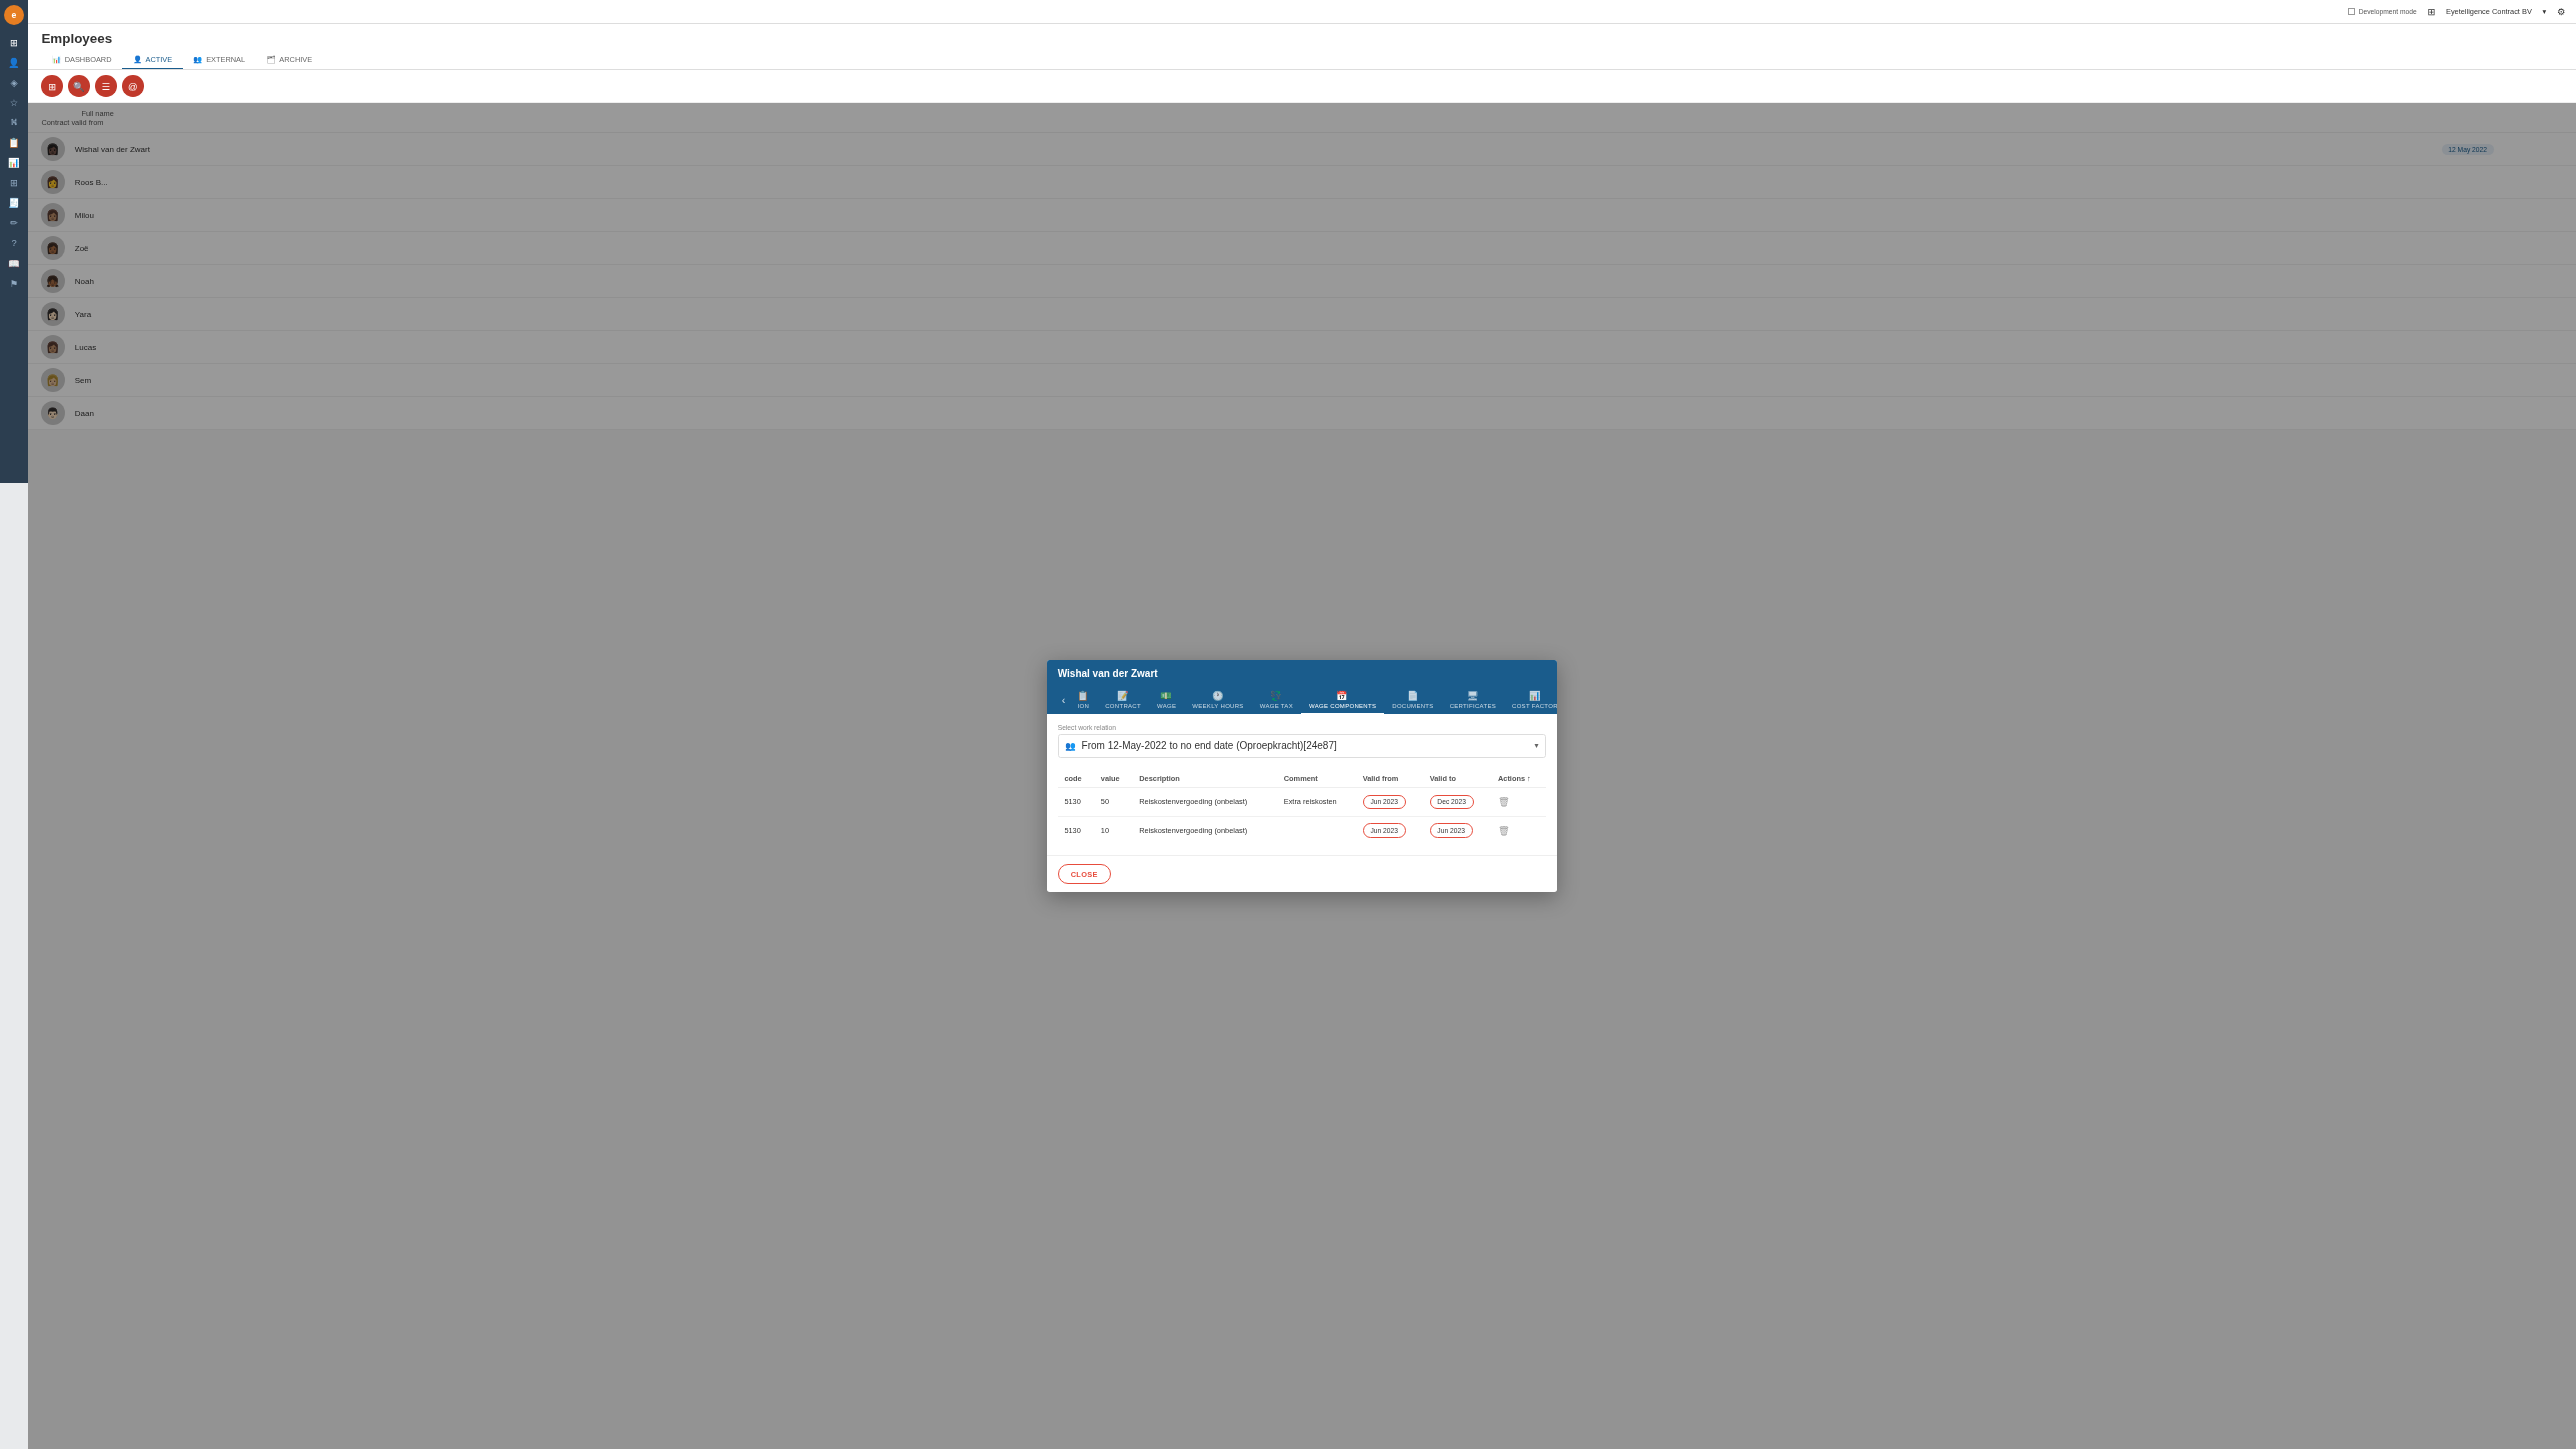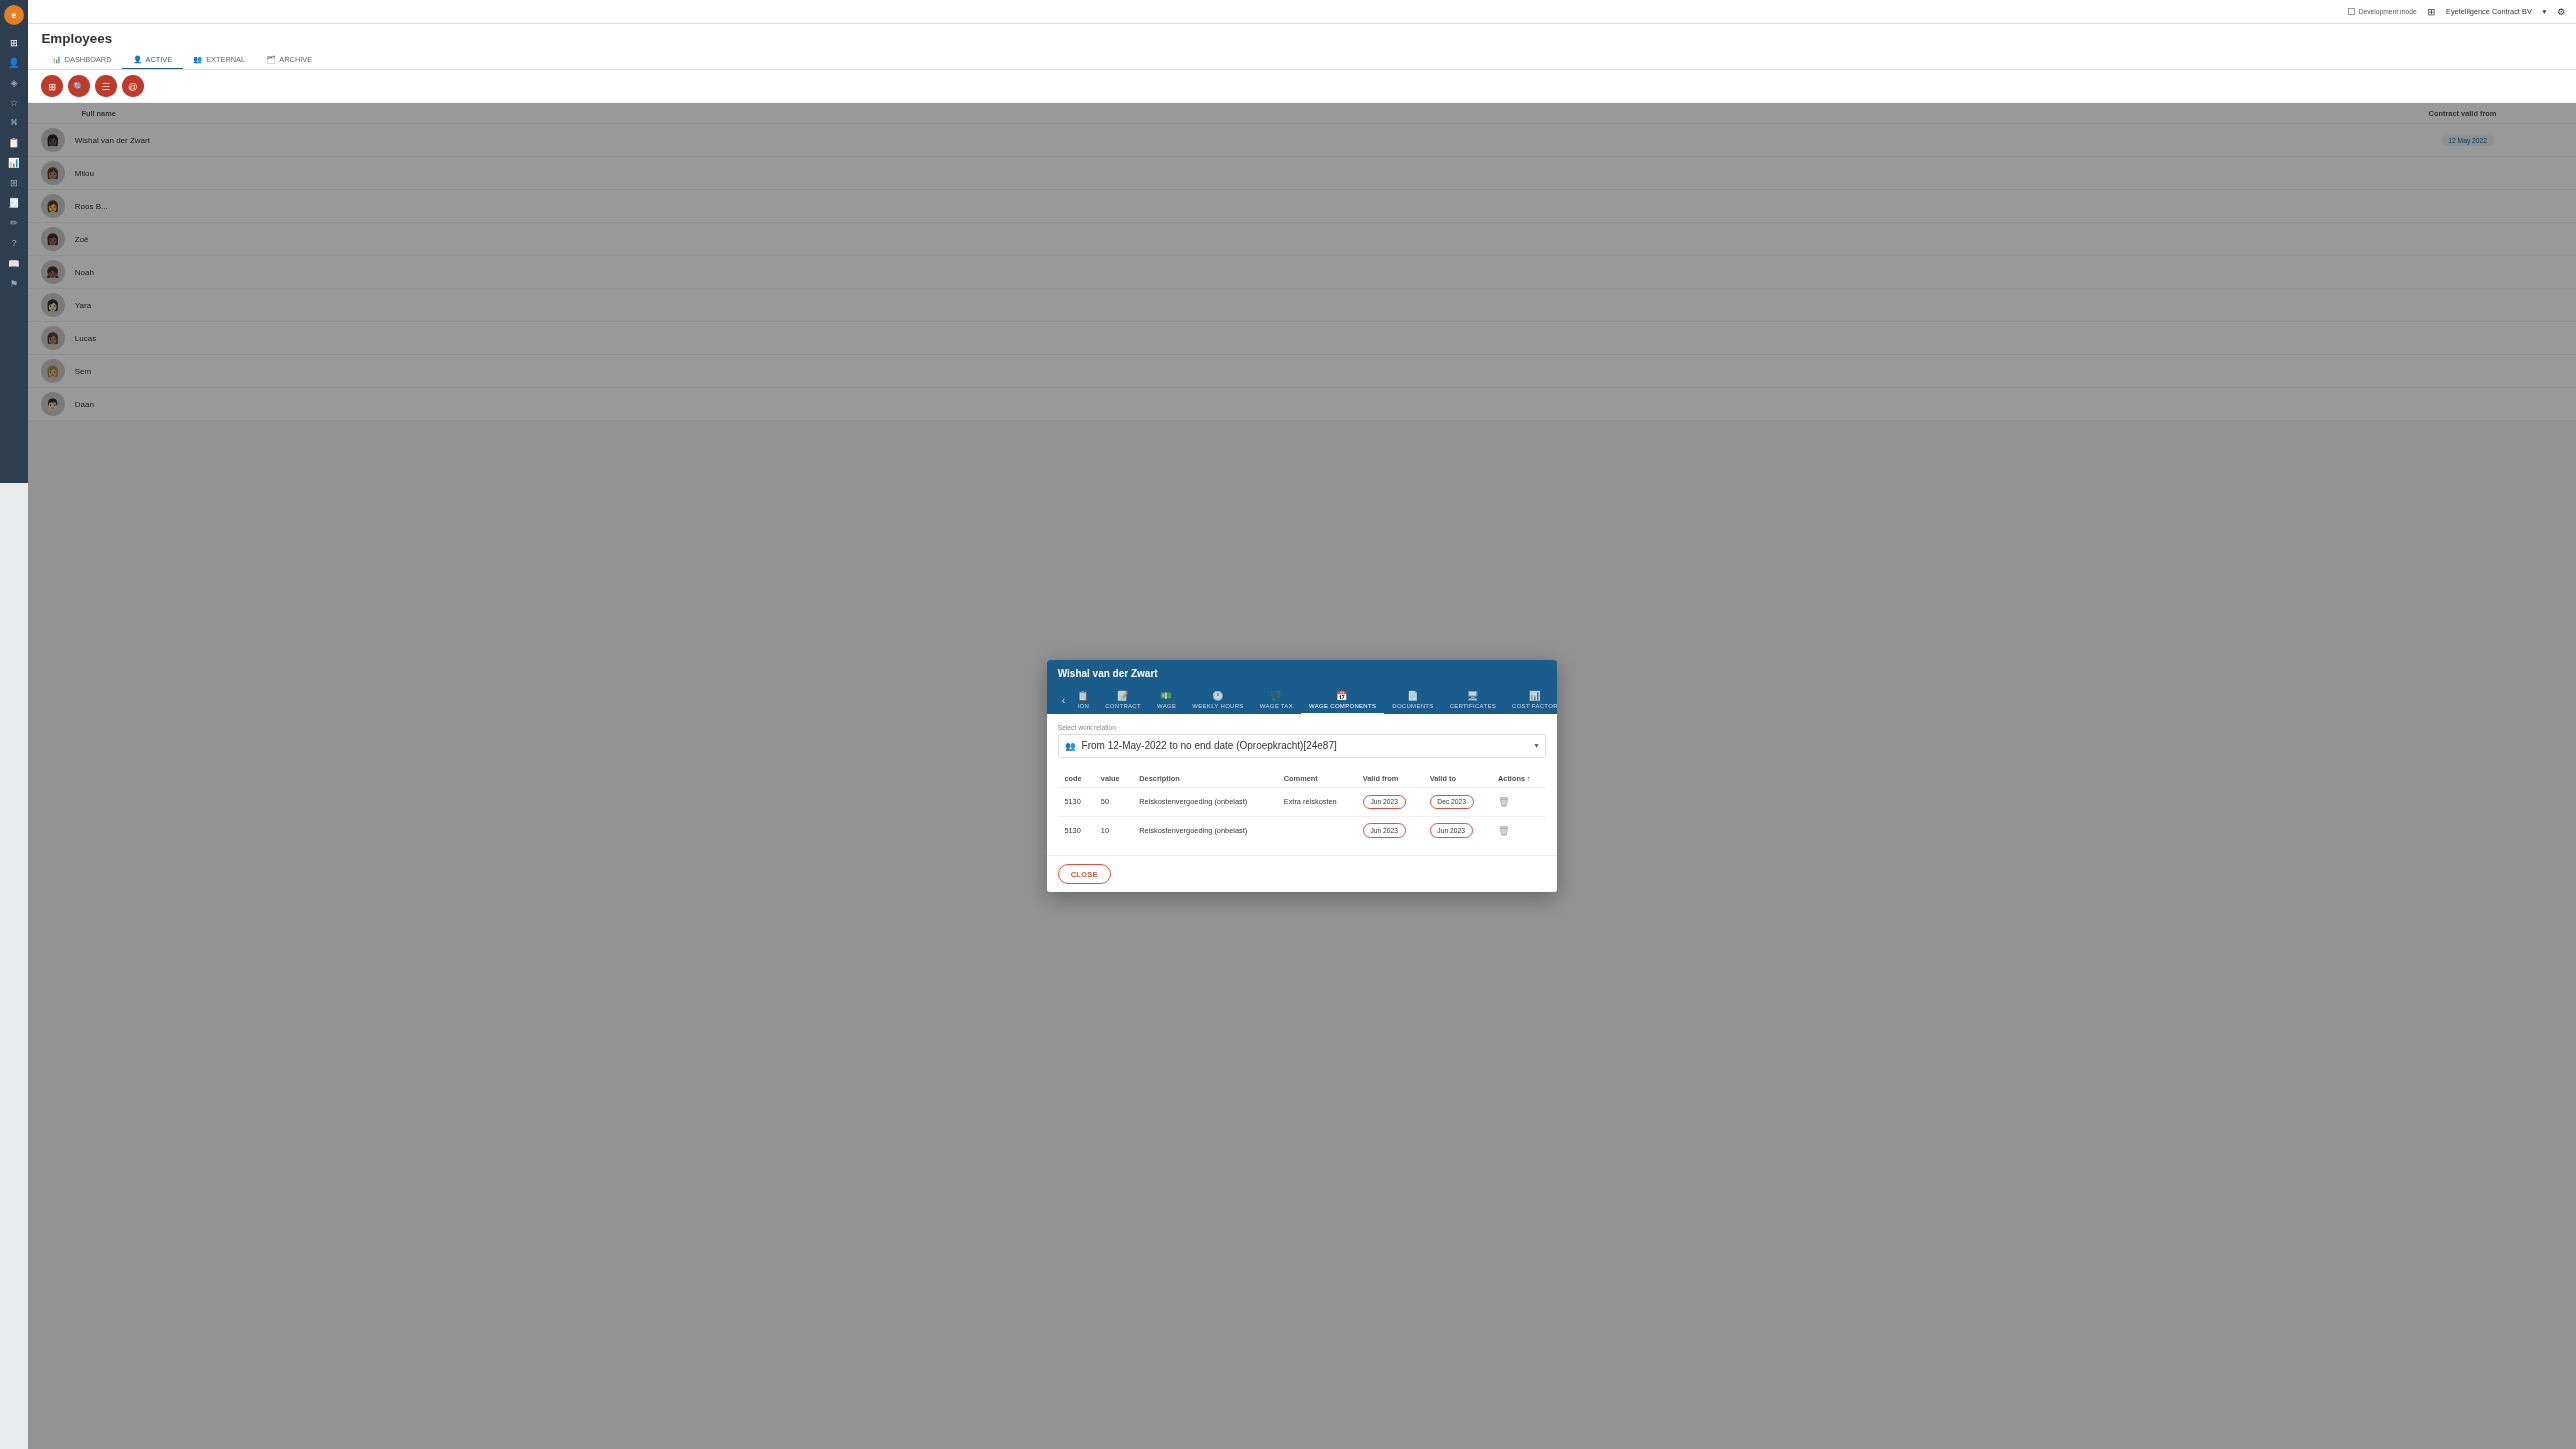--- a/index.html
+++ b/index.html
@@ -125,22 +125,23 @@
       padding: 0;
       overflow: hidden;
       position: relative;
     }
     .list-header {
       background: #fff;
       display: flex;
       padding: 5.4px 13.4px;
       border-bottom: 0.7px solid #eee;
       font-size: 7.4px;
-      font-weight: 700;
+      font-weight: 400;
       color: #555;
+      flex-direction: column;
     }
     .list-header .col-name { flex: 1; padding-left: 40px; }
     .list-header .col-contract { width: 134px; }
 
     .list-row {
       background: #fff;
       display: flex;
       align-items: center;
       padding: 4px 13.4px;
       border-bottom: 0.7px solid #f0f0f0;
@@ -396,28 +397,28 @@
 
     <div class="list-row">
       <div class="avatar av1"></div>
       <div class="employee-name">Wishal van der Zwart</div>
       <div class="contract-badge">
         <span class="badge">12 May 2022</span>
       </div>
     </div>
 
     <div class="list-row">
+      <div class="avatar av2"></div>
+      <div class="employee-name">Roos B...</div>
+      <div class="contract-badge"></div>
+    </div>
+
+    <div class="list-row">
       <div class="avatar av3"></div>
       <div class="employee-name">Milou</div>
-      <div class="contract-badge"></div>
-    </div>
-
-    <div class="list-row">
-      <div class="avatar av2"></div>
-      <div class="employee-name">Roos B...</div>
       <div class="contract-badge"></div>
     </div>
     <div class="list-row">
       <div class="avatar av4"></div>
       <div class="employee-name">Zoë</div>
       <div class="contract-badge"></div>
     </div>
     <div class="list-row">
       <div class="avatar av6"></div>
       <div class="employee-name">Noah</div>

